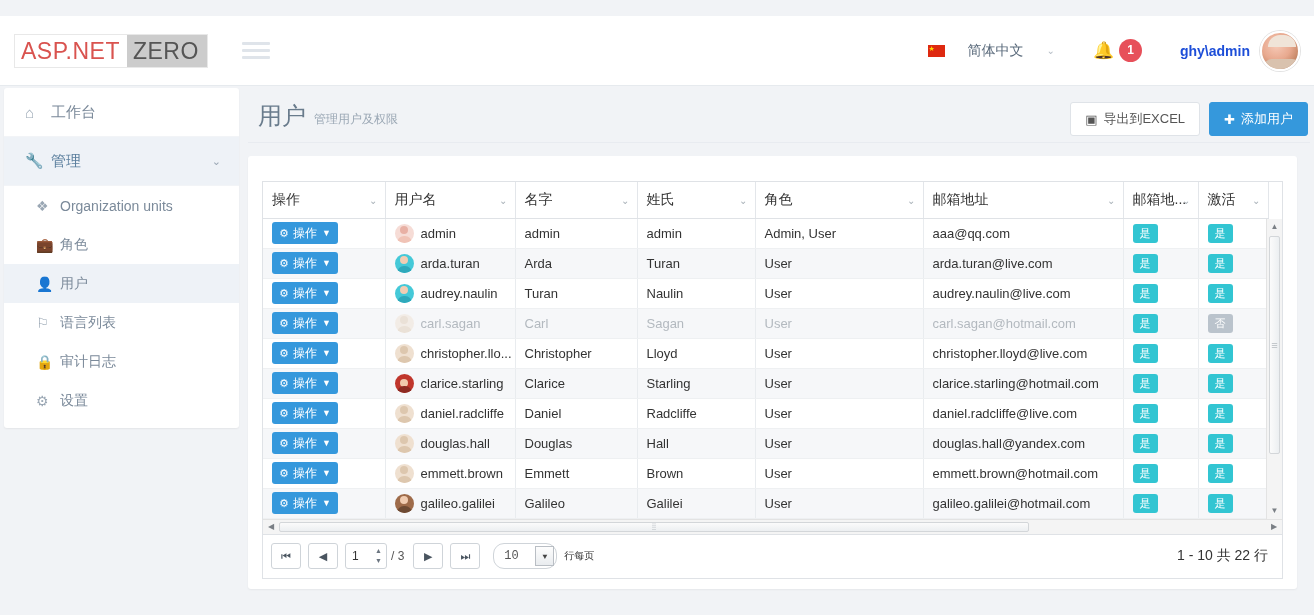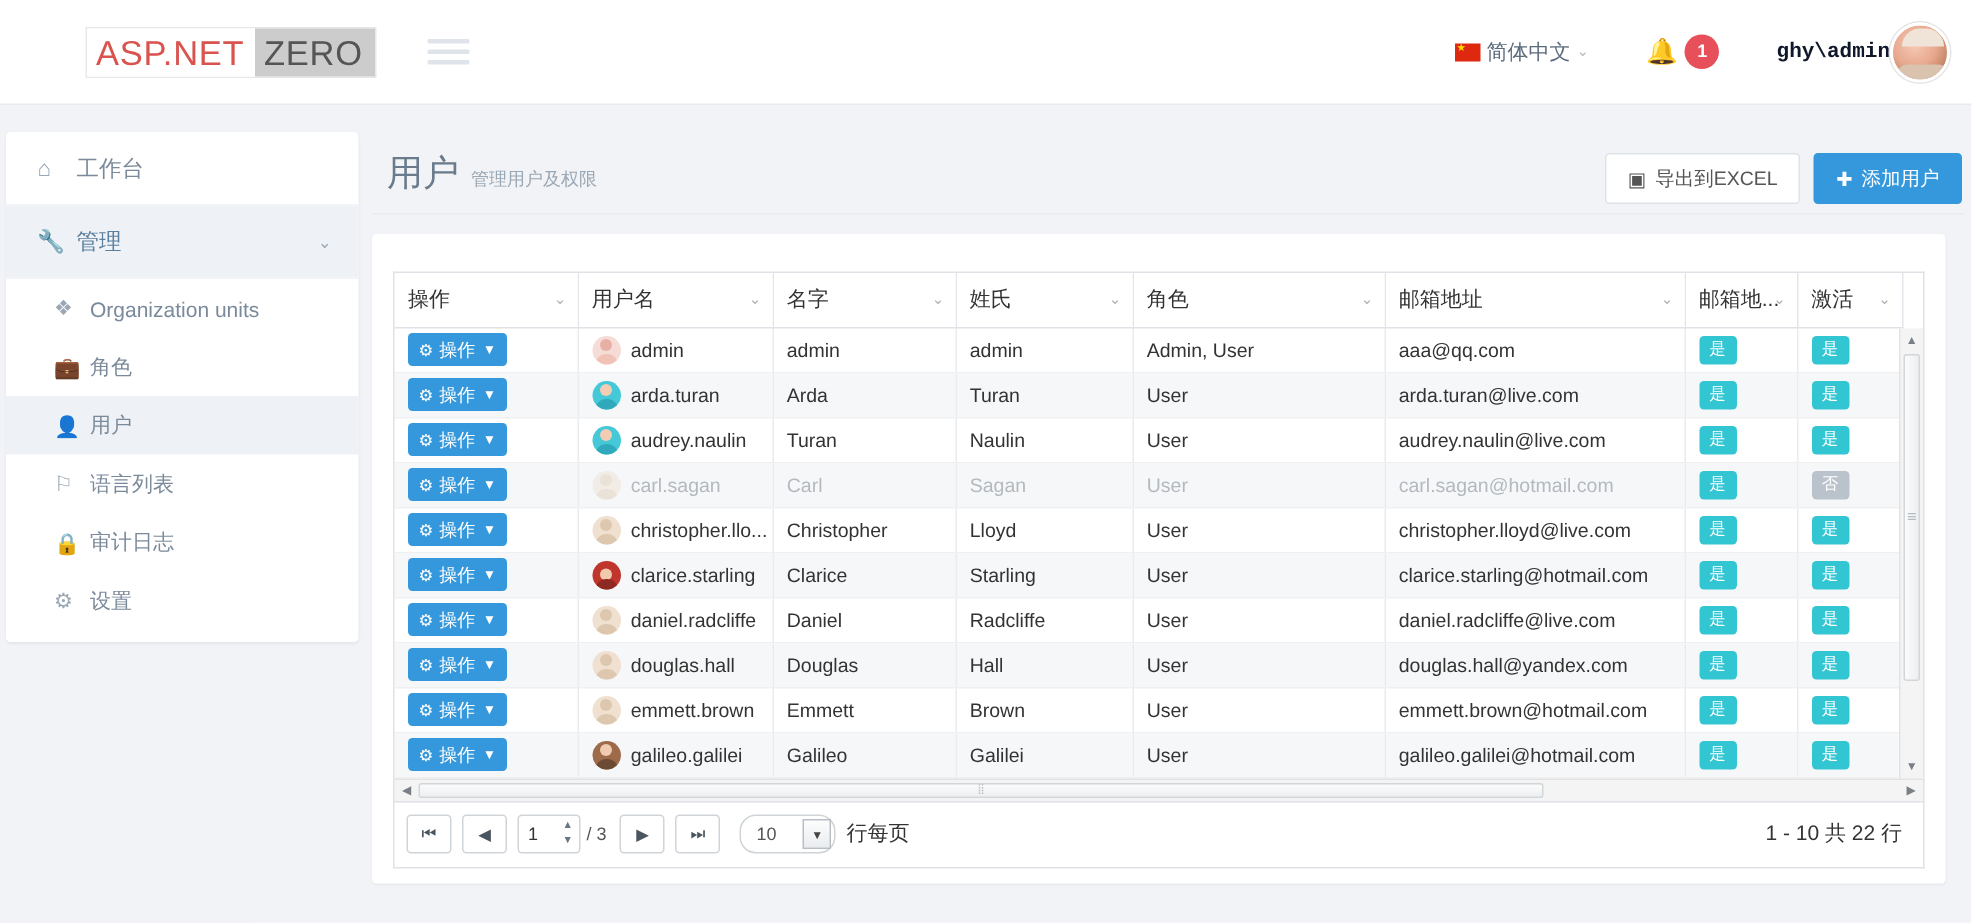--- a/index.html
+++ b/index.html
@@ -7,24 +7,24 @@
     width: 1314px; height: 615px;
     background: #f1f3f6;
     font-family: "Liberation Sans", "DejaVu Sans", sans-serif;
     font-size: 13px;
     color: #333;
     overflow: hidden;
   }
 
   
   .topbar {
-    position: absolute; top: 0; left: 0; width: 1314px; height: 70px;
+    position: absolute; top: 16px; left: 0; width: 1314px; height: 70px;
     background: #ffffff;
     border-bottom: 1px solid #e6eaee;
-    display: flex; align-items: center; padding-left: 43px;
+    display: flex; align-items: center;
   }
   .logo-wrap {
     margin-left: 14px;
     display: flex; align-items: center;
     border: 1px solid #e8e8e8;
     height: 34px;
   }
   .logo-asp {
     color: #d9534f; font-size: 23px; letter-spacing: .5px;
     padding: 0 7px 0 6px; background: #fff; line-height: 32px;
@@ -39,21 +39,21 @@
     margin-left: 34px; width: 28px; cursor: pointer;
   }
   .hamburger span {
     display: block; height: 3px; background: #dfe4ea; margin: 4px 0;
     border-radius: 1px;
   }
   .topbar-right {
     margin-left: auto; display: flex; align-items: center; height: 70px;
   }
   .lang-sel {
-    display: flex; align-items: center; gap: 4px; margin-right: 38px;
+    display: flex; align-items: center; gap: 23px; margin-right: 38px;
     font-size: 14px; color: #5b6b7c; cursor: pointer;
   }
   .flag {
     width: 17px; height: 12px; background: #de2910; position: relative;
     display: inline-block;
   }
   .flag:after {
     content: "★"; position: absolute; color: #ffde00; font-size: 7px;
     left: 1px; top: -2px; line-height: 12px;
   }
@@ -64,23 +64,22 @@
   }
   .bell {
     width: 18px; height: 18px; color: #b9c2cc; font-size: 17px; line-height: 18px;
   }
   .badge-count {
     background: #e7505a; color: #fff; border-radius: 50%;
     width: 23px; height: 23px; font-size: 12px; line-height: 23px;
     text-align: center; margin-left: 8px; font-weight: bold;
   }
   .username {
-    color: #0f172a; font-size: 14px; font-weight: bold; 
+    color: #1d4ed8; font-size: 14px; font-weight: bold; margin-right: 10px;
     cursor: pointer;
-    font-family: Liberation Mono, monospace;
   }
   .avatar-top {
     width: 40px; height: 40px; border-radius: 50%; margin-right: 14px;
     background: radial-gradient(circle at 40% 35%, #f6c9b6 0%, #e8a98f 45%, #c98b6b 70%, #8d5f45 100%);
     border: 2px solid #fff; box-shadow: 0 0 0 1px #e3e3e3;
     position: relative; overflow: hidden; cursor: pointer;
   }
   .avatar-top:before {
     content:""; position:absolute; left:6px; top:2px; width:28px; height:12px;
     background:#f0e4d8; border-radius: 12px 12px 0 0;
@@ -295,28 +294,29 @@
   .pg-num .spin {
     position: absolute; right: 4px; top: 2px; font-size: 7px; color: #6b7580;
     line-height: 10px; text-align: center;
   }
   .pg-total { font-size: 12px; color: #555; margin-right: 9px; }
   .pg-select {
     width: 64px; height: 26px; border: 1px solid #cfd4d9; border-radius: 11px;
     background: #fff; font-size: 12px; display: flex; align-items: center;
     padding-left: 10px; margin-left: 6px; margin-right: 7px; position: relative;
     color: #555;
+    font-family: Liberation Mono, monospace;
   }
   .pg-select .sarrow {
     position: absolute; right: 2px; top: 2px; bottom: 2px; width: 19px;
     border: 1px solid #b9bec4; background: linear-gradient(#fdfdfd,#e9ecef);
     display: flex; align-items: center; justify-content: center;
     font-size: 8px; color: #444;
   }
-  .pg-label { font-size: 14px; color: #333; }
+  .pg-label { font-size: 10px; color: #333; }
   .pg-right { margin-left: auto; font-size: 14px; color: #333; padding-right: 6px; }
 </style>
 </head>
 <body>
 
 <div class="topbar">
   <div class="logo-wrap">
     <span class="logo-asp">ASP.NET</span>
     <span class="logo-zero">ZERO</span>
   </div>

